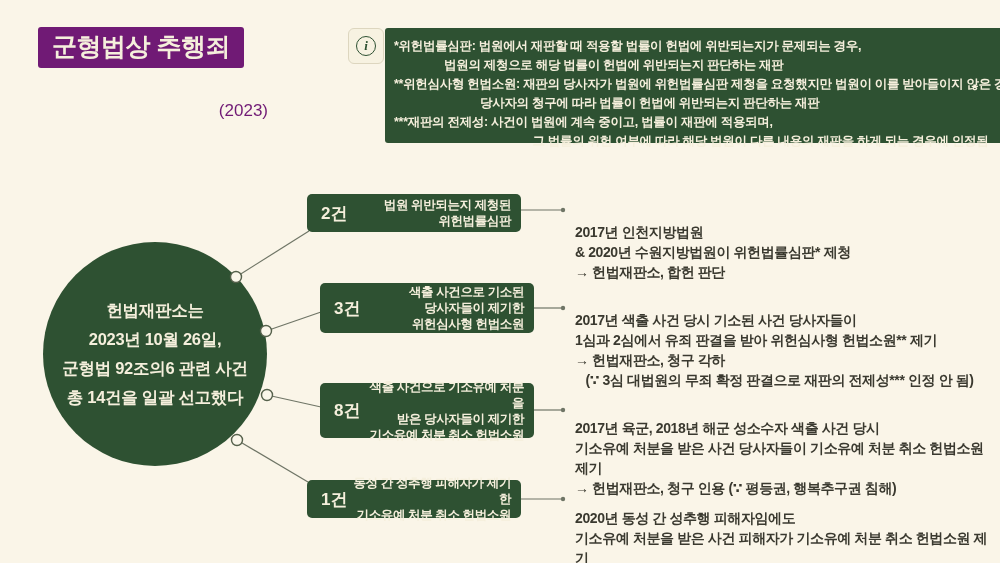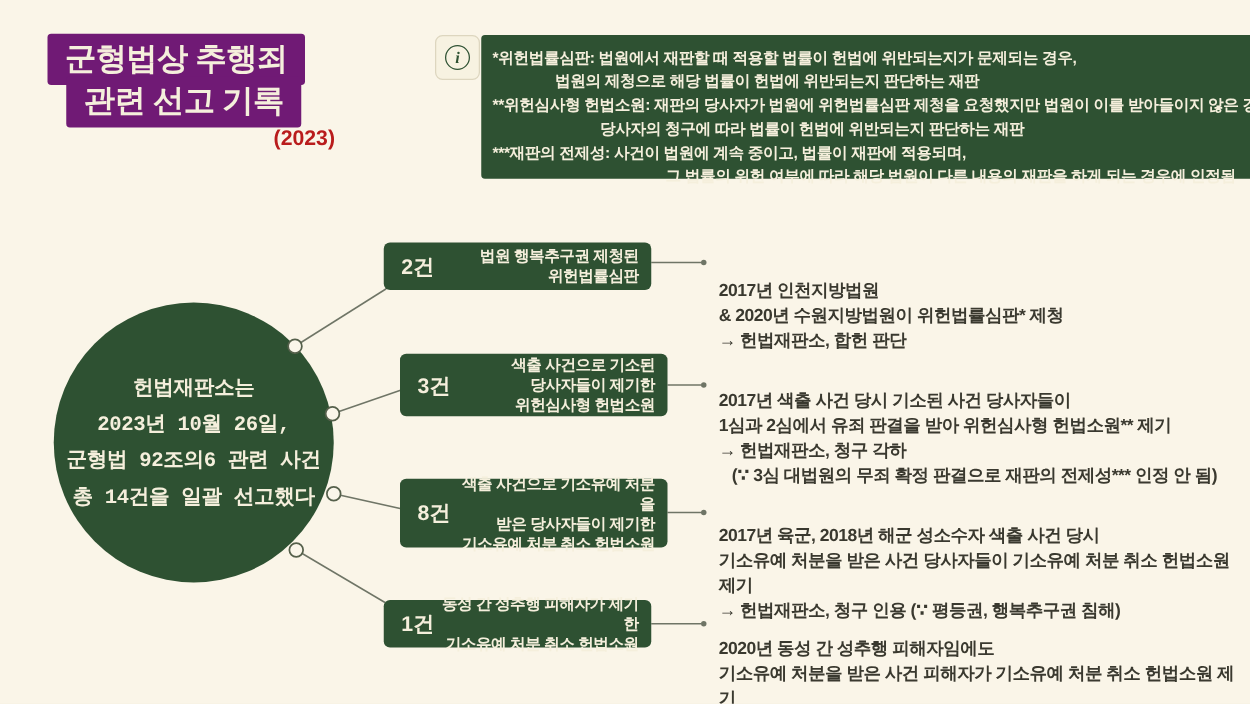--- a/index.html
+++ b/index.html
@@ -14,21 +14,21 @@
   
   .title-box{
     position:absolute;background:#701a75;color:#f5efdc;
     font-weight:bold;font-size:25px;letter-spacing:-0.5px;
     padding:3px 14px 5px 14px;border-radius:3px;white-space:nowrap;
   }
   #title-box-1{left:38px;top:27px;}
   #title-box-2{left:53px;top:61px;}
   #title-year{
     position:absolute;left:38px;top:101px;width:230px;text-align:right;
-    font-weight:bold;font-size:17px;color:#b91c1c;
+    font-weight:normal;font-size:17px;color:#701a75;
   }
   
   #info-icon-box{
     position:absolute;left:348px;top:28px;width:34px;height:34px;
     background:#f7f2e1;border:1px solid #ddd6bf;border-radius:6px;
     display:flex;align-items:center;justify-content:center;
   }
   #info-icon-box .glyph{
     width:18px;height:18px;border:1.6px solid #2e5132;border-radius:50%;
     color:#2e5132;font-family:"Liberation Serif",serif;font-style:italic;
@@ -45,21 +45,21 @@
   .info-line:nth-child(4){padding-left:86px;}
   .info-line:nth-child(6){padding-left:66px;text-align:center;}
   
   #summary-circle{
     position:absolute;left:43px;top:242px;width:224px;height:224px;
     background:#2e5132;border-radius:50%;
     display:flex;align-items:center;justify-content:center;
   }
   #summary-circle .circle-text{
     color:#f5efdc;font-size:16.5px;font-weight:bold;line-height:29px;
-    text-align:center;white-space:pre-wrap;letter-spacing:-0.3px;font-family:Liberation Mono, monospace;
+    text-align:center;white-space:pre-wrap;letter-spacing:-0.3px;
   }
   
   #connector-svg{position:absolute;left:0;top:0;z-index:1;}
   
   .branch-box{
     position:absolute;width:214px;background:#2e5132;border-radius:5px;
     display:flex;align-items:center;z-index:2;box-sizing:border-box;
     padding:4px 10px 4px 14px;
   }
   .branch-count{
@@ -84,21 +84,20 @@
   #branch-detail-2{top:271px;}
   #branch-detail-3{top:379px;}
   #branch-detail-4{top:469px;}
 </style>
 </head>
 <body>
 
 <div id="canvas">
 
   <div class="title-box" id="title-box-1">군형법상 추행죄</div>
-  <div class="title-box" id="title-box-2">관련 선고 기록</div>
   <div id="title-year">(2023)</div>
 
   <div id="info-icon-box">
     <span class="glyph">i</span>
   </div>
   <div id="info-panel">
     <div class="info-line">*위헌법률심판: 법원에서 재판할 때 적용할 법률이 헌법에 위반되는지가 문제되는 경우,</div>
     <div class="info-line">법원의 제청으로 해당 법률이 헌법에 위반되는지 판단하는 재판</div>
     <div class="info-line">**위헌심사형 헌법소원: 재판의 당사자가 법원에 위헌법률심판 제청을 요청했지만 법원이 이를 받아들이지 않은 경우,</div>
     <div class="info-line">당사자의 청구에 따라 법률이 헌법에 위반되는지 판단하는 재판</div>
@@ -133,21 +132,21 @@
 
   <div id="summary-circle">
     <div class="circle-text">헌법재판소는
 2023년 10월 26일,
 군형법 92조의6 관련 사건
 총 14건을 일괄 선고했다</div>
   </div>
 
   <div class="branch-box" id="branch-box-1">
     <span class="branch-count">2건</span>
-    <span class="branch-box-title">법원 행복추구권 제청된
+    <span class="branch-box-title">법원 위반되는지 제청된
 위헌법률심판</span>
   </div>
   <div class="branch-detail" id="branch-detail-1">2017년 인천지방법원
 &amp; 2020년 수원지방법원이 위헌법률심판* 제청
 → 헌법재판소, 합헌 판단</div>
 
   <div class="branch-box" id="branch-box-2">
     <span class="branch-count">3건</span>
     <span class="branch-box-title">색출 사건으로 기소된
 당사자들이 제기한

